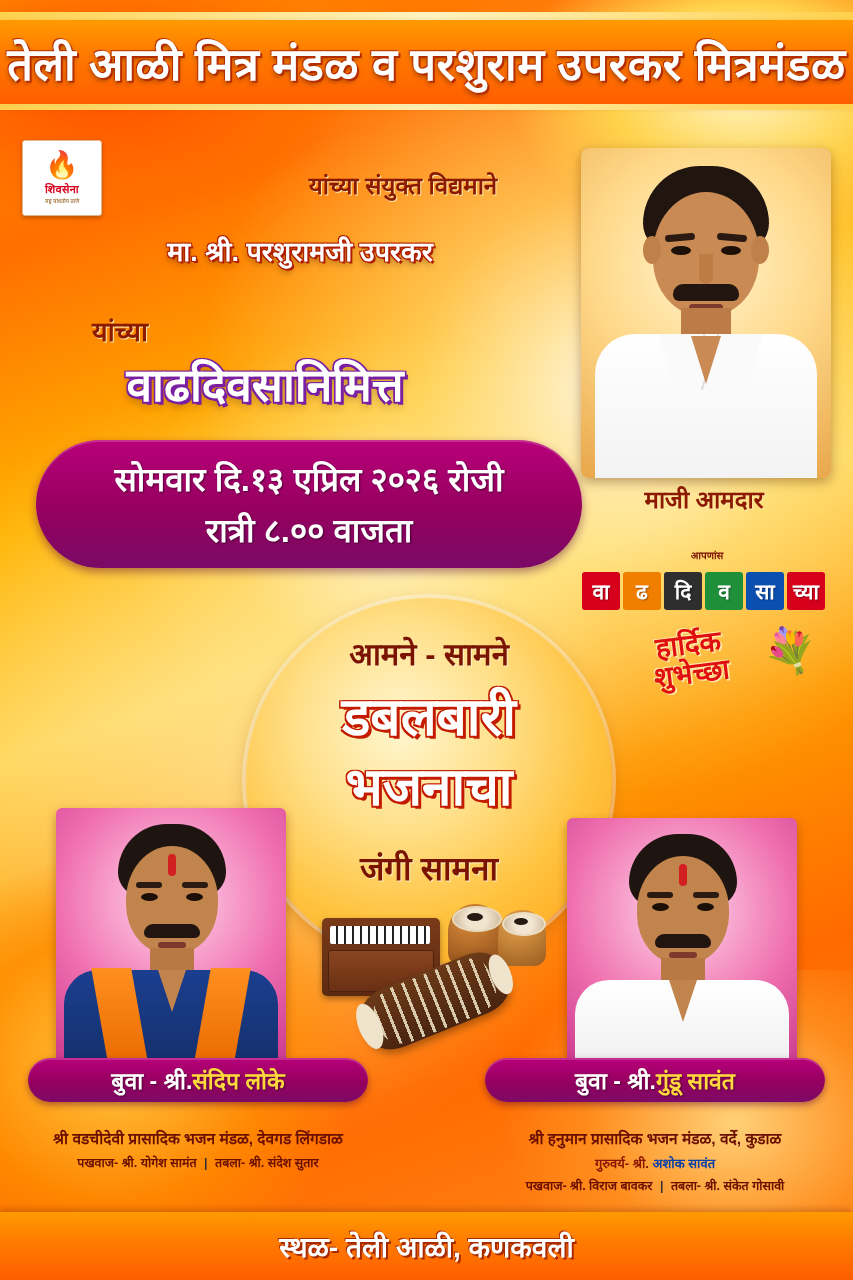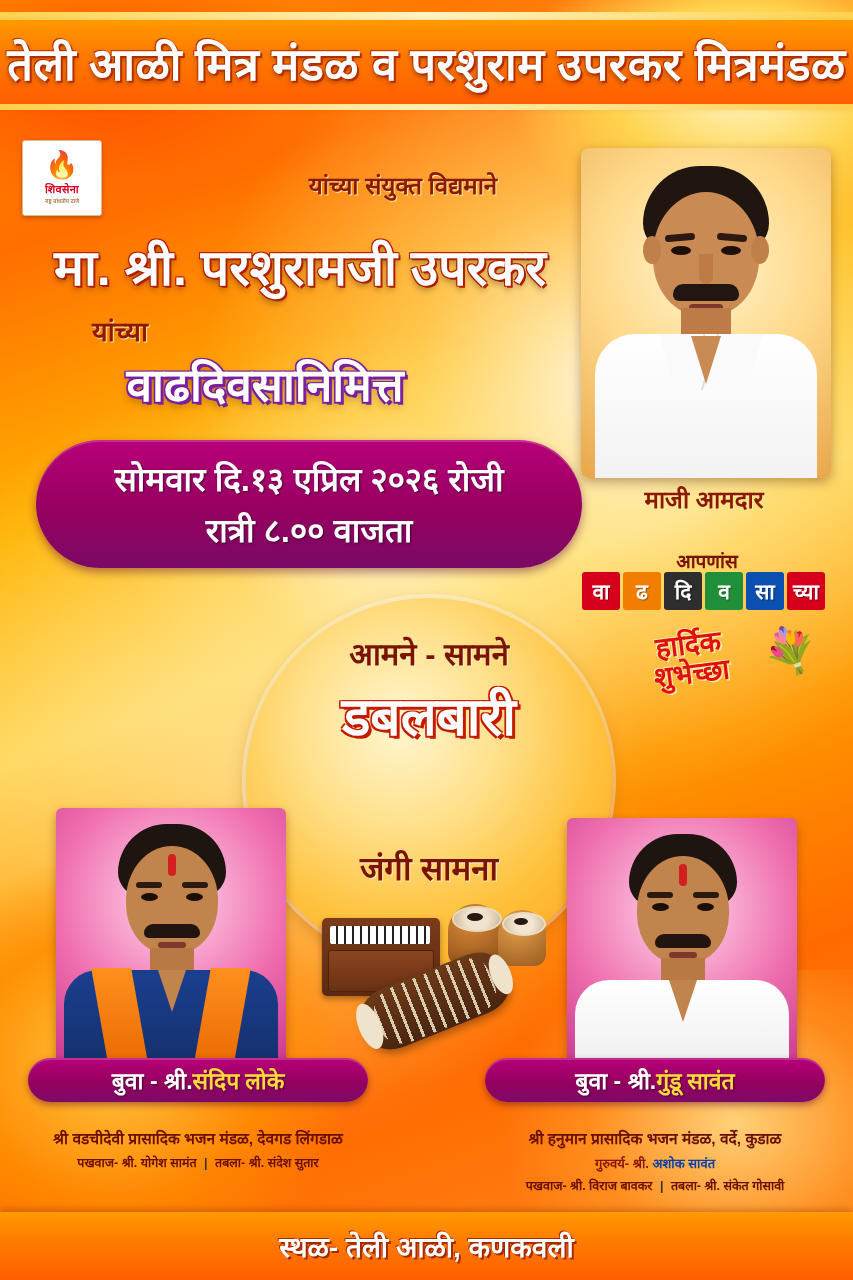--- a/index.html
+++ b/index.html
@@ -57,21 +57,21 @@
   .logo .lsub{font-size:5.5px;color:#8a4a00;margin-top:1px;}
 
   
   .sub1{
     position:absolute;left:238px;top:168px;width:330px;text-align:center;
     font-size:24px;font-weight:bold;color:#8b1a00;
     text-shadow:1px 1px 0 #ffe9a8;
   }
   .name-main{
     position:absolute;left:20px;top:232px;width:560px;text-align:center;
-    font-size:50px;font-weight:bold;color:#ffffff;
+    font-size:27px;font-weight:bold;color:#ffffff;
     text-shadow:2px 2px 0 #b01e00, -1px -1px 0 #b01e00, 1px -1px 0 #b01e00, -1px 1px 0 #b01e00, 0 4px 6px rgba(0,0,0,.35);
     white-space:nowrap;
   }
   .sub2{
     position:absolute;left:40px;top:312px;width:160px;text-align:center;
     font-size:27px;font-weight:bold;color:#8b1a00;text-shadow:1px 1px 0 #ffe9a8;
   }
   .occasion{
     position:absolute;left:30px;top:352px;width:470px;text-align:center;
     font-size:46px;font-weight:bold;color:#ffffff;
@@ -114,21 +114,21 @@
   .pm-collar-l{position:absolute;left:86px;top:186px;width:44px;height:56px;background:#fafafa;transform:skewX(16deg);border-right:2px solid #ddd;}
   .pm-collar-r{position:absolute;left:128px;top:186px;width:44px;height:56px;background:#fafafa;transform:skewX(-16deg);border-left:2px solid #ddd;}
   .pm-vneck{position:absolute;left:110px;top:188px;width:30px;height:48px;background:#c98a54;clip-path:polygon(0 0,100% 0,50% 100%);}
 
   .photo-caption{
     position:absolute;right:54px;top:482px;width:190px;text-align:center;
     font-size:24px;font-weight:bold;color:#8b1a00;text-shadow:1px 1px 0 #ffe9a8;
   }
 
   
-  .aapnas{position:absolute;right:86px;top:548px;width:120px;text-align:center;font-size:19px;font-weight:bold;color:#7a1300;}
+  .aapnas{position:absolute;right:86px;top:548px;width:120px;text-align:center;font-size:10px;font-weight:bold;color:#7a1300;}
   .tiles{position:absolute;right:28px;top:572px;display:flex;gap:3px;}
   .tile{width:38px;height:38px;display:flex;align-items:center;justify-content:center;
     font-size:21px;font-weight:bold;color:#ffffff;border-radius:3px;text-shadow:1px 1px 1px rgba(0,0,0,.35);}
   .hardik{
     position:absolute;right:78px;top:630px;width:170px;text-align:center;
     font-size:28px;font-weight:bold;color:#e01010;line-height:1.05;
     text-shadow:1.5px 1.5px 0 #ffe9a8, -1px -1px 0 #ffe9a8;transform:rotate(-7deg);
   }
   .flowers{position:absolute;right:38px;top:628px;font-size:40px;transform:rotate(12deg);}
 
@@ -185,21 +185,21 @@
 
   
   .plate{position:absolute;width:340px;}
   .plate .pbar{
     height:44px;border-radius:22px;
     background:linear-gradient(180deg,#b8007a 0%, #95005f 55%, #7d0a66 100%);
     display:flex;align-items:center;justify-content:center;
     box-shadow:0 3px 7px rgba(80,0,50,.45), inset 0 2px 0 rgba(255,255,255,.18);
   }
   .plate .pbar span{font-size:23px;font-weight:bold;color:#ffffff;white-space:nowrap;text-shadow:1px 1px 2px rgba(0,0,0,.45);}
-  .plate .pbar .hl{color:#ffd83d;font-family:Liberation Serif, serif;}
+  .plate .pbar .hl{color:#ffd83d;}
   .plate .line2{margin-top:25px;text-align:center;font-size:15.5px;font-weight:bold;color:#6b0f00;}
   .plate .line3{margin-top:5px;text-align:center;font-size:13px;font-weight:bold;color:#8a1500;}
   .plate .line3 .hl{color:#0b3fa8;}
   .plate .line4{margin-top:5px;text-align:center;font-size:12.5px;font-weight:bold;color:#6b0f00;}
   .plate .line4 .sep{color:#333;margin:0 4px;}
   .plate.left{left:28px;top:1058px;}
   .plate.right{right:28px;top:1058px;}
 
   
   .footer-band{
@@ -277,20 +277,21 @@
   </div>
   <div class="hardik">
     <div>हार्दिक</div>
     <div>शुभेच्छा</div>
   </div>
   <div class="flowers">💐</div>
 
   <div class="center-circle"></div>
   <div class="cc-l1">आमने - सामने</div>
   <div class="cc-l2">डबलबारी</div>
+  <div class="cc-l3">भजनाचा</div>
   <div class="cc-l4">जंगी सामना</div>
 
   <div class="photo-b left">
     <div class="bp-hair"></div>
     <div class="bp-face"></div>
     <div class="bp-tilak"></div>
     <div class="bp-brow-l"></div>
     <div class="bp-brow-r"></div>
     <div class="bp-eye-l"></div>
     <div class="bp-eye-r"></div>

